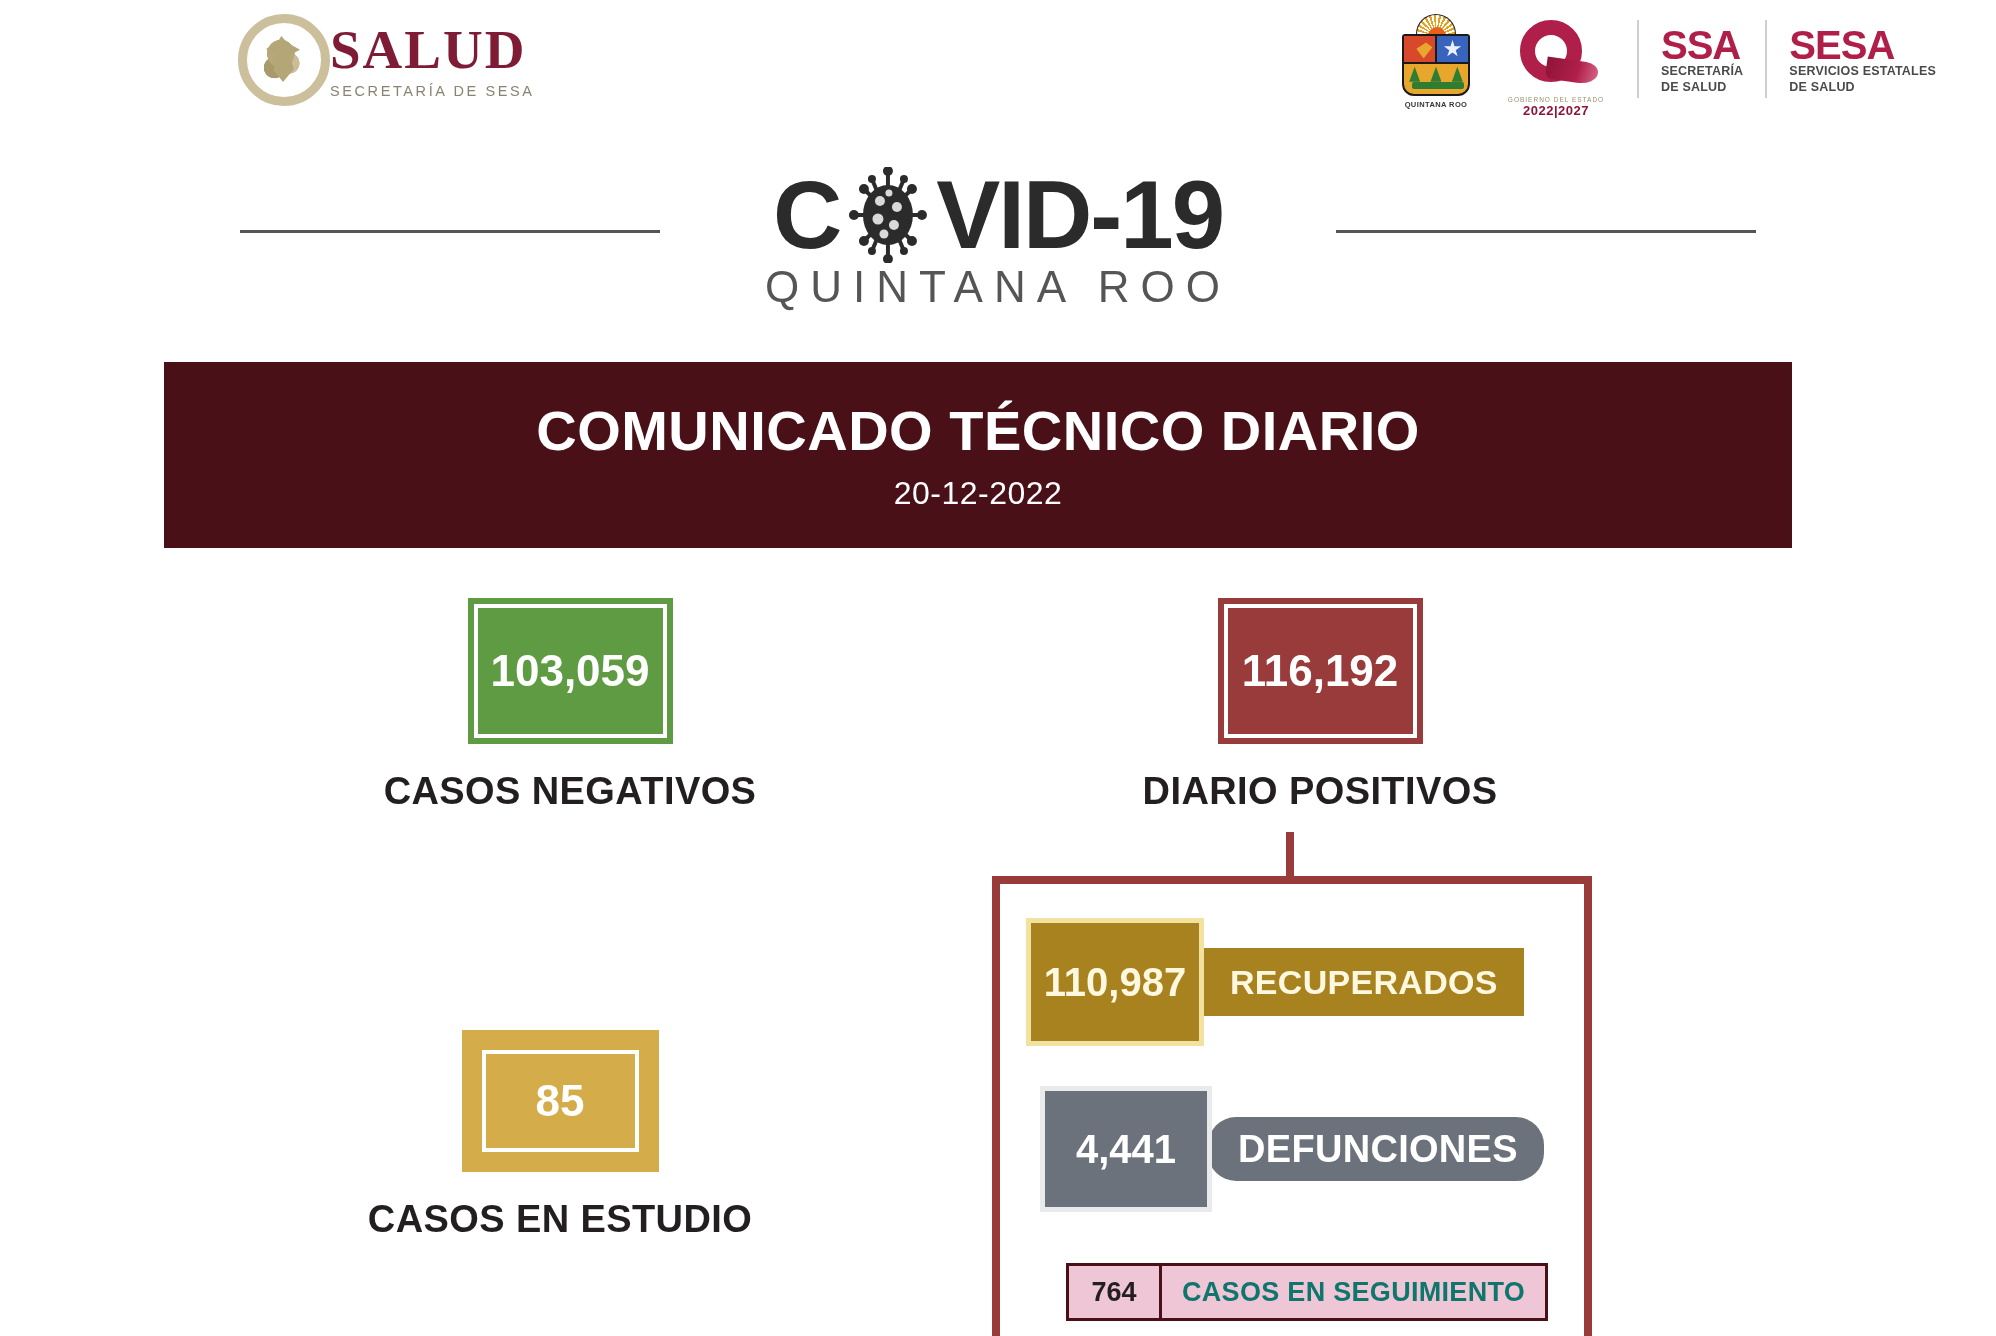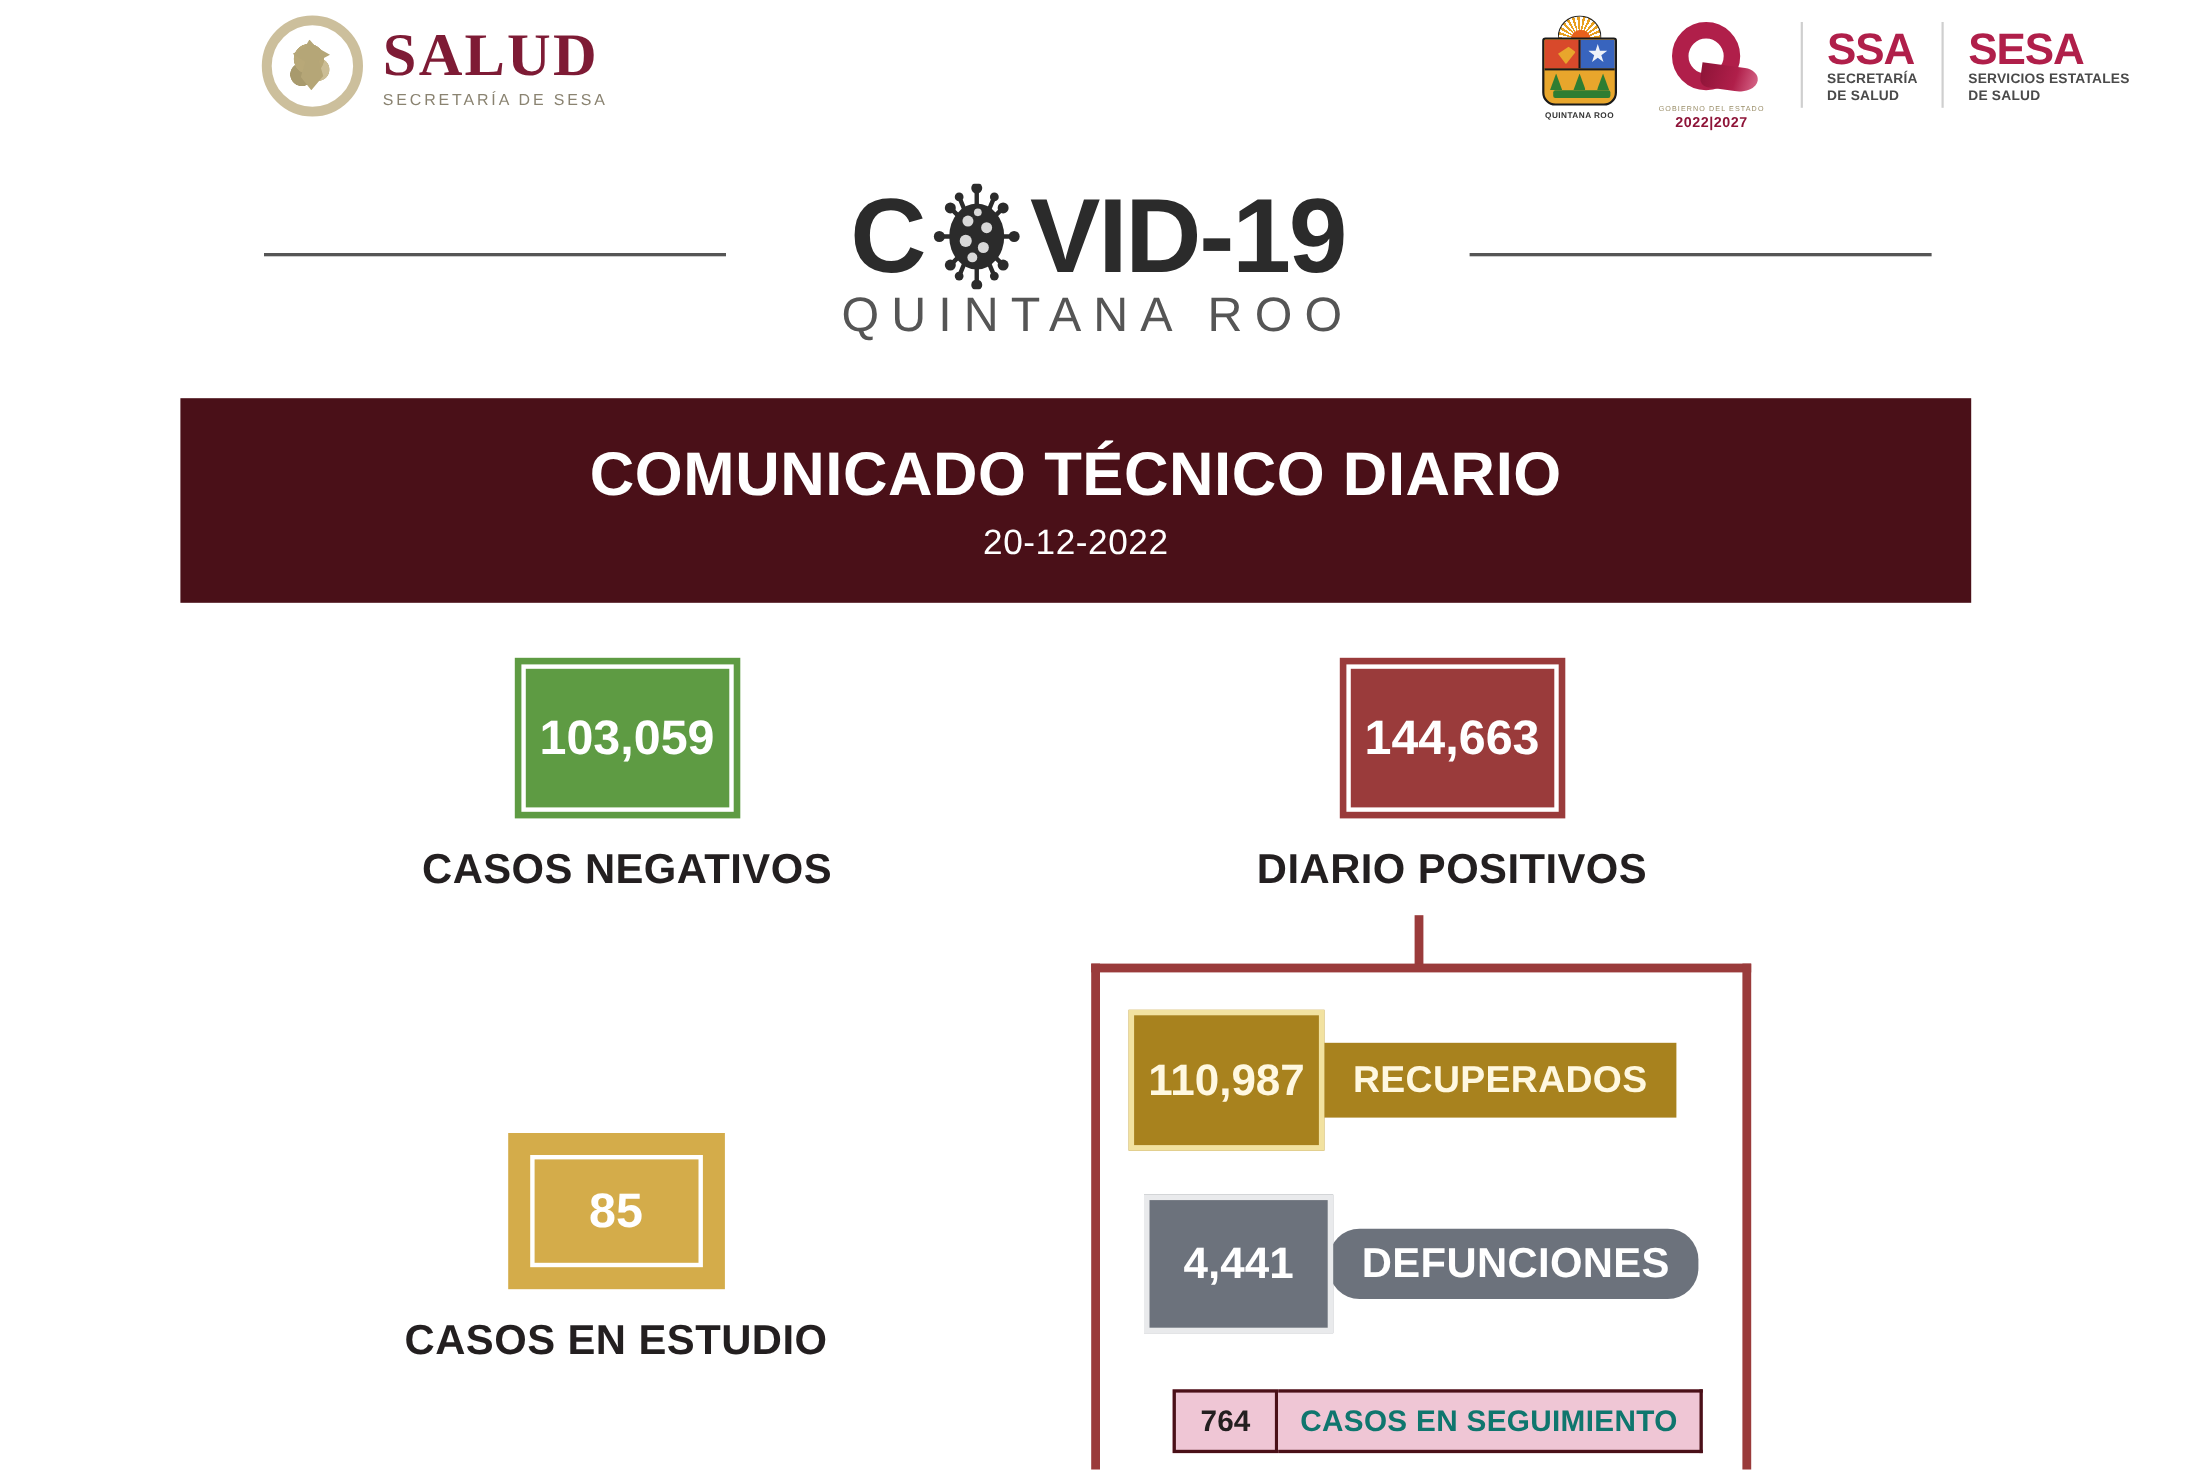--- a/index.html
+++ b/index.html
@@ -7,21 +7,21 @@
     width: 1996px; height: 1336px;
     background: #ffffff;
     font-family: "Liberation Sans", sans-serif;
     overflow: hidden;
   }
   .page { position: relative; width: 1996px; height: 1336px; background: #fff; }
 
   
   .header { position: absolute; top: 0; left: 0; width: 1996px; height: 150px; }
 
-  .salud-logo { position: absolute; left: 238px; top: 14px; display: flex; align-items: center; gap: 18px; }
+  .salud-logo { position: absolute; left: 238px; top: 14px; display: flex; align-items: center; }
   .eagle { width: 92px; height: 92px; position: relative; }
   .eagle .ring {
     position: absolute; inset: 0; border-radius: 50%;
     border: 9px solid #c3b48b;
     opacity: .85;
   }
   .eagle .inner {
     position: absolute; left: 14px; top: 14px; width: 64px; height: 64px;
     border-radius: 50%;
     background:
@@ -308,21 +308,21 @@
 
   <div class="stat" id="negativos">
     <div class="shell">
       <div class="stat-box">103,059</div>
     </div>
     <div class="stat-label">CASOS NEGATIVOS</div>
   </div>
 
   <div class="stat" id="positivos">
     <div class="shell">
-      <div class="stat-box">144,663</div>
+      <div class="stat-box">116,192</div>
     </div>
     <div class="stat-label">DIARIO POSITIVOS</div>
   </div>
 
   <div class="stat" id="estudio">
     <div class="shell">
       <div class="stat-box">85</div>
     </div>
     <div class="stat-label">CASOS EN ESTUDIO</div>
   </div>

